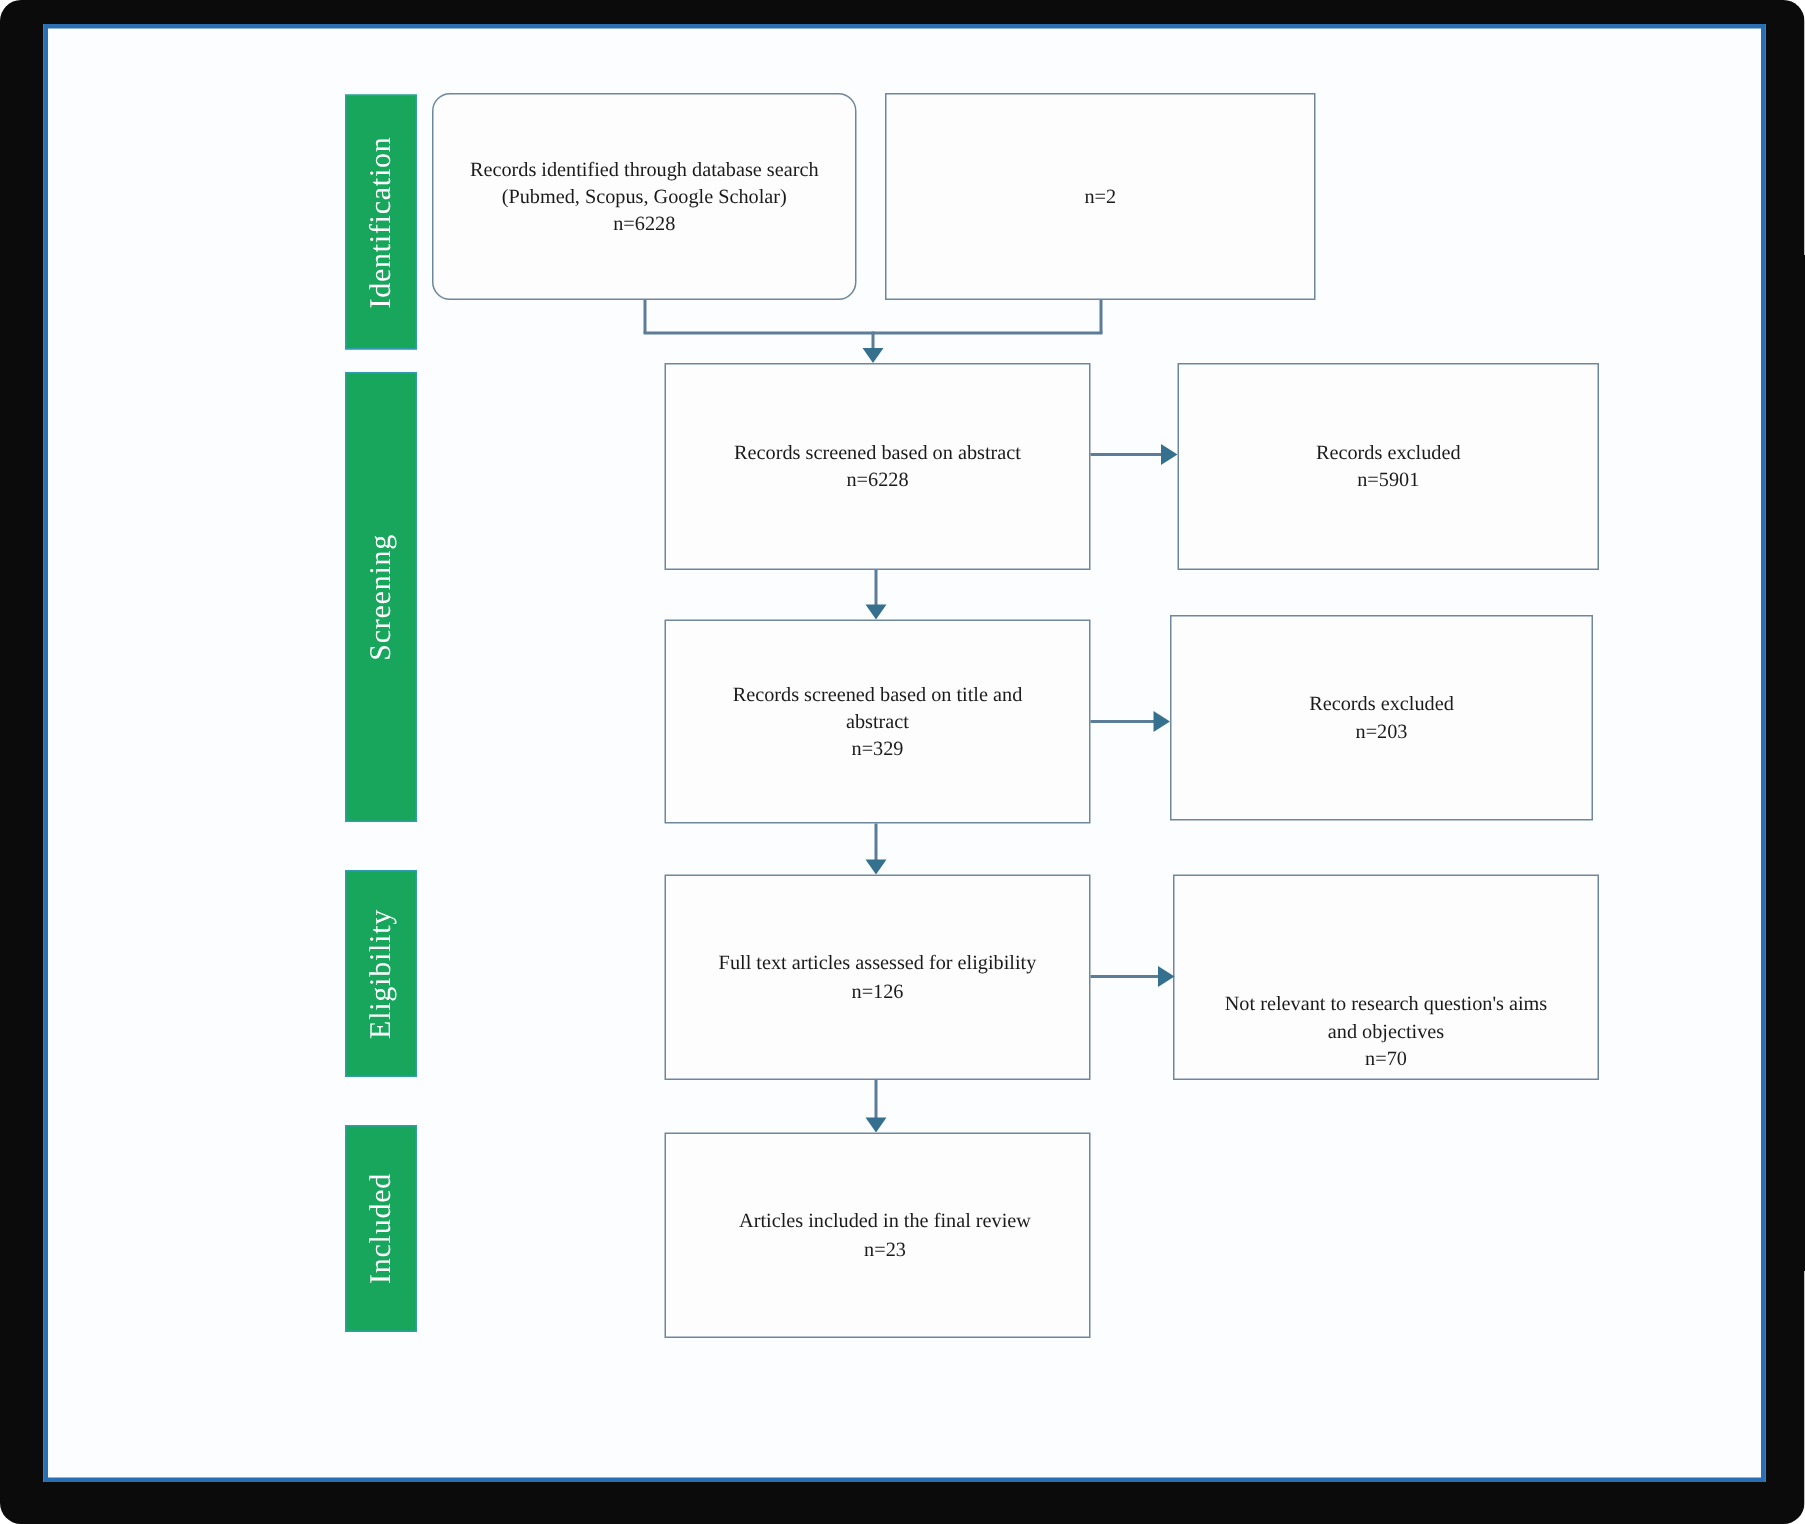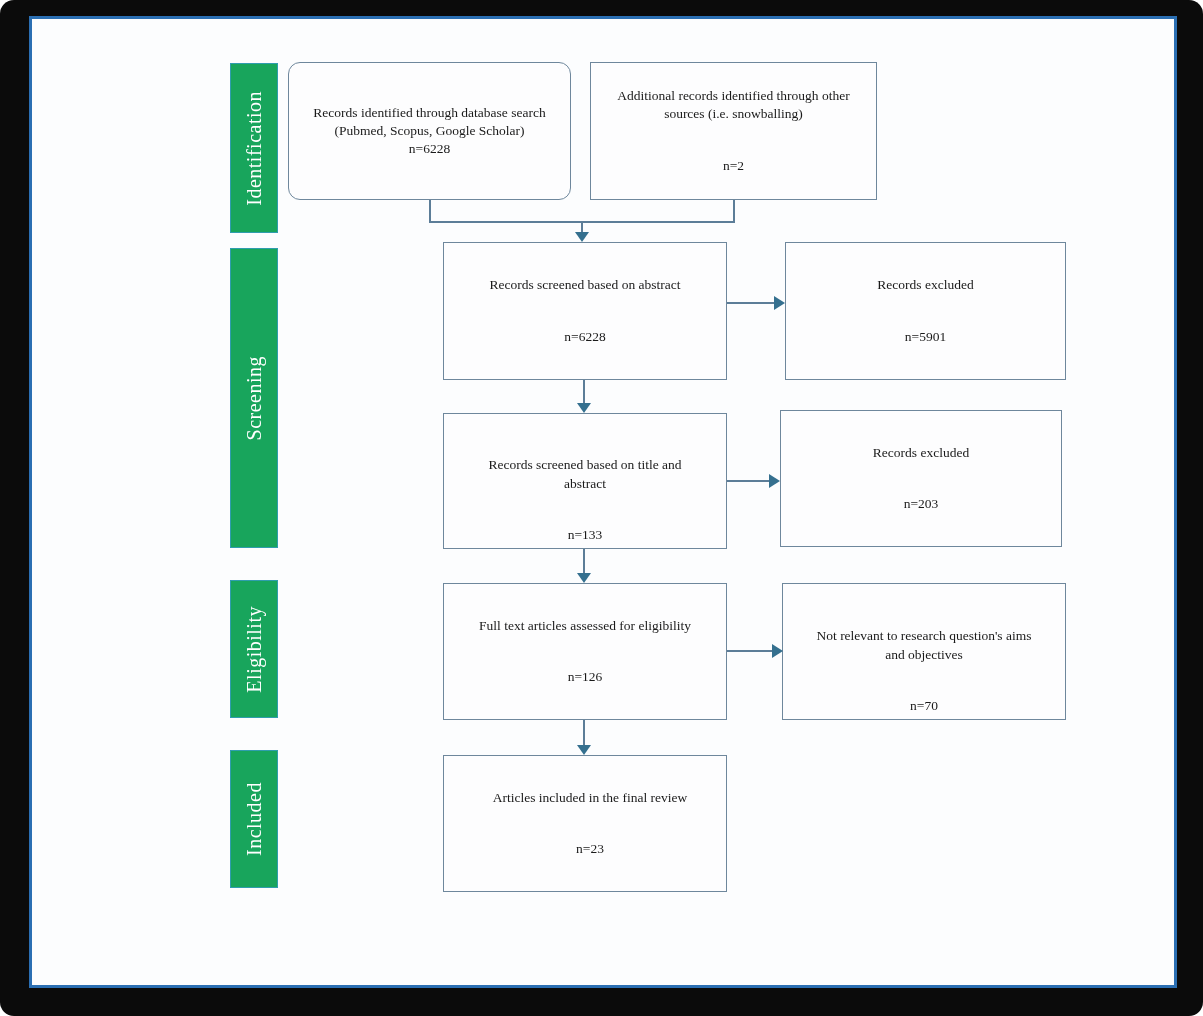--- a/index.html
+++ b/index.html
@@ -45,21 +45,21 @@
     display: flex;
     flex-direction: column;
     align-items: center;
     justify-content: center;
     text-align: center;
     color: var(--text, #1a1a1a);
     font-size: 13.5px;
     padding: 4px 6px;
   }
   .box-label { white-space: pre-line; line-height: 1.35; }
-  .box-count { margin-top: 33px; line-height: 1.35; }
+  .box-count { margin-top: 0; line-height: 1.35; }
   .box.tight .box-count { margin-top: 0; }
   .line { position: absolute; background: var(--connector, #5c7d98); }
   .arrowhead-down {
     position: absolute; width: 0; height: 0;
     border-left: 7px solid transparent;
     border-right: 7px solid transparent;
     border-top: 10px solid var(--arrowhead, #35708f);
   }
   .arrowhead-right {
     position: absolute; width: 0; height: 0;
@@ -86,22 +86,20 @@
   <div class="stage" style="left:230px; top:750px; width:48px; height:138px;">
     <span class="stage-text">Included</span>
   </div>
 
   <div class="box tight" style="left:288px; top:62px; width:283px; height:138px;border-radius:12px;">
     <div class="box-label">Records identified through database search
 (Pubmed,  Scopus, Google Scholar)</div>
     <div class="box-count">n=6228</div>
   </div>
   <div class="box" style="left:590px; top:62px; width:287px; height:138px;">
-    <div class="box-label">Additional records identified through other
-sources (i.e. snowballing)</div>
     <div class="box-count">n=2</div>
   </div>
 
   <div class="line" style="left:429px; top:200px; width:1.5px; height:22px;"></div>
   <div class="line" style="left:733px; top:200px; width:1.5px; height:22px;"></div>
   <div class="line" style="left:429px; top:221px; width:306px; height:1.5px;"></div>
   <div class="line" style="left:581px; top:221px; width:1.5px; height:12px;"></div>
   <div class="arrowhead-down" style="left:575px; top:232px;"></div>
 
   <div class="box" style="left:443px; top:242px; width:284px; height:138px;text-align:right;">
@@ -111,24 +109,24 @@
   <div class="box" style="left:785px; top:242px; width:281px; height:138px;">
     <div class="box-label">Records excluded</div>
     <div class="box-count">n=5901</div>
   </div>
   <div class="line" style="left:727px; top:302px; width:48px; height:1.5px;"></div>
   <div class="arrowhead-right" style="left:774px; top:296px;"></div>
 
   <div class="line" style="left:583px; top:380px; width:1.5px; height:24px;"></div>
   <div class="arrowhead-down" style="left:577px; top:403px;"></div>
 
-  <div class="box" style="left:443px; top:413px; width:284px; height:136px;justify-content:flex-end;">
+  <div class="box" style="left:443px; top:413px; width:284px; height:136px;">
     <div class="box-label">Records screened based on title and
 abstract</div>
-    <div class="box-count">n=133</div>
+    <div class="box-count">n=329</div>
   </div>
   <div class="box" style="left:780px; top:410px; width:282px; height:137px;">
     <div class="box-label">Records excluded</div>
     <div class="box-count">n=203</div>
   </div>
   <div class="line" style="left:727px; top:480px; width:43px; height:1.5px;"></div>
   <div class="arrowhead-right" style="left:769px; top:474px;"></div>
 
   <div class="line" style="left:583px; top:549px; width:1.5px; height:25px;"></div>
   <div class="arrowhead-down" style="left:577px; top:573px;"></div>

